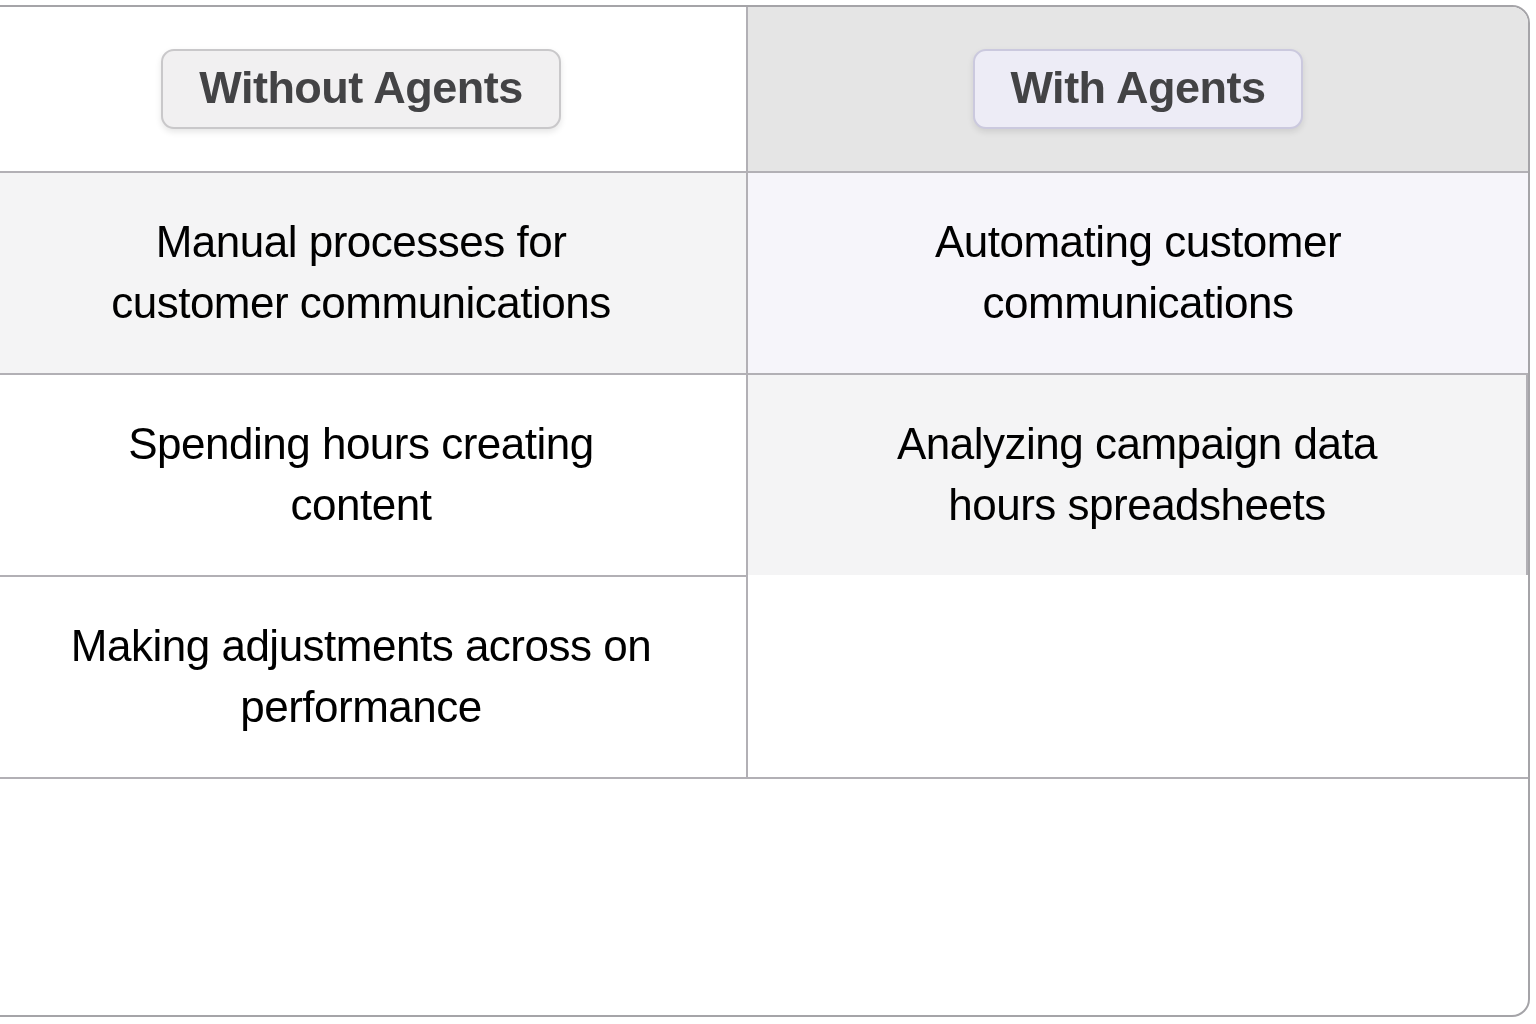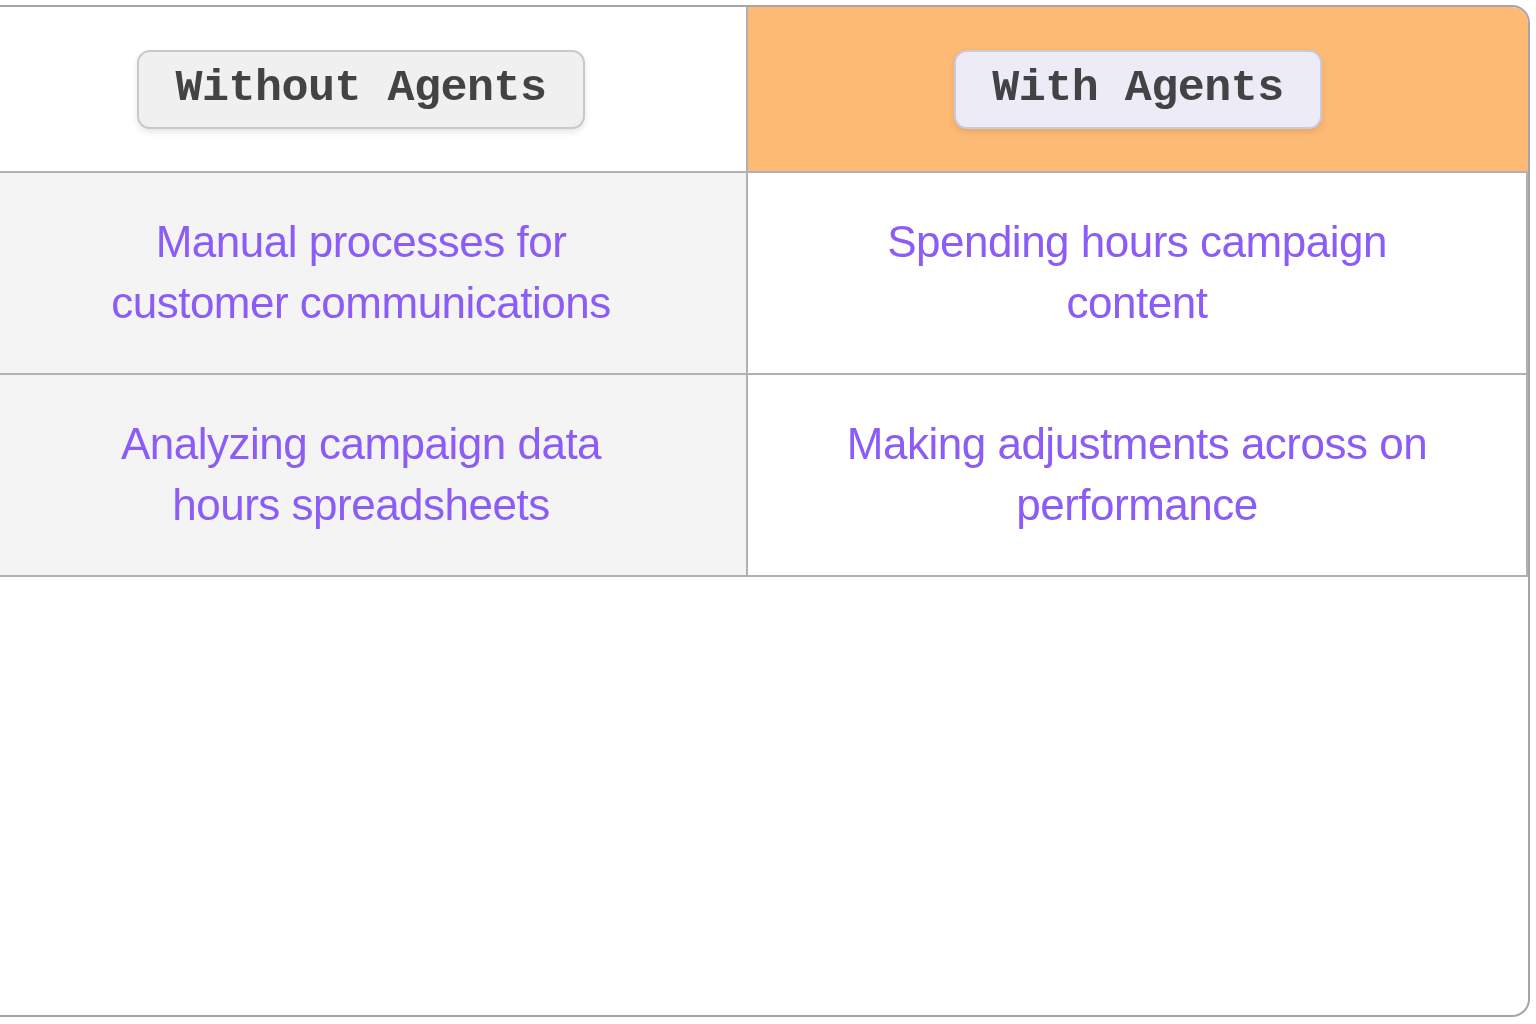--- a/index.html
+++ b/index.html
@@ -39,51 +39,50 @@
     justify-content: center;
     text-align: center;
     box-sizing: border-box;
   }
 
   .cell.left  { border-right: 2px solid #b2b0b5; }
   .cell.rowline { border-top: 2px solid #b2b0b5; }
 
   
   .hdr.left      { background: #ffffff; }
-  .hdr.right     { background: #fdba74; }
+  .hdr.right     { background: #e5e5e5; }
   .odd.left      { background: #f4f4f5; }
   .even.left     { background: #ffffff; }
   .odd.right     { background: #f6f5fa; }
   .even.right    { background: #fbfafd; }
 
   .bottom-strip {
     grid-column: 1 / -1;
     border-top: 2px solid #b2b0b5;
     background: #ffffff;
   }
 
   .cell-text {
     font-size: 44px;
     line-height: 1.38;
     letter-spacing: -0.5px;
-    color: #8b5cf6;
+    color: #000000;
     white-space: pre-line;
     padding: 0 30px;
   }
 
   .badge {
     display: inline-block;
     font-size: 45px;
     font-weight: 700;
     letter-spacing: -0.5px;
     color: #434345;
     padding: 11px 36px 13px 36px;
     border-radius: 13px;
     box-shadow: 0 3px 6px rgba(0,0,0,0.10);
-    font-family: Liberation Mono, monospace;
   }
 
   .badge.gray {
     background: #f1f0f1;
     border: 2px solid #c9c8ca;
   }
 
   .badge.purple {
     background: #edecf6;
     border: 2px solid #cbc9de;
@@ -99,23 +98,27 @@
       <span class="badge gray">Without Agents</span>
     </div>
     <div class="cell hdr right">
       <span class="badge purple">With Agents</span>
     </div>
 
     <div class="cell odd left rowline">
       <span class="cell-text">Manual processes for
 customer communications</span>
     </div>
+    <div class="cell odd right rowline">
+      <span class="cell-text">Automating customer
+communications</span>
+    </div>
 
     <div class="cell even left rowline">
-      <span class="cell-text">Spending hours campaign
+      <span class="cell-text">Spending hours creating
 content</span>
     </div>
 
     <div class="cell odd left rowline">
       <span class="cell-text">Analyzing campaign data
 hours spreadsheets</span>
     </div>
 
     <div class="cell even left rowline">
       <span class="cell-text">Making adjustments across on

